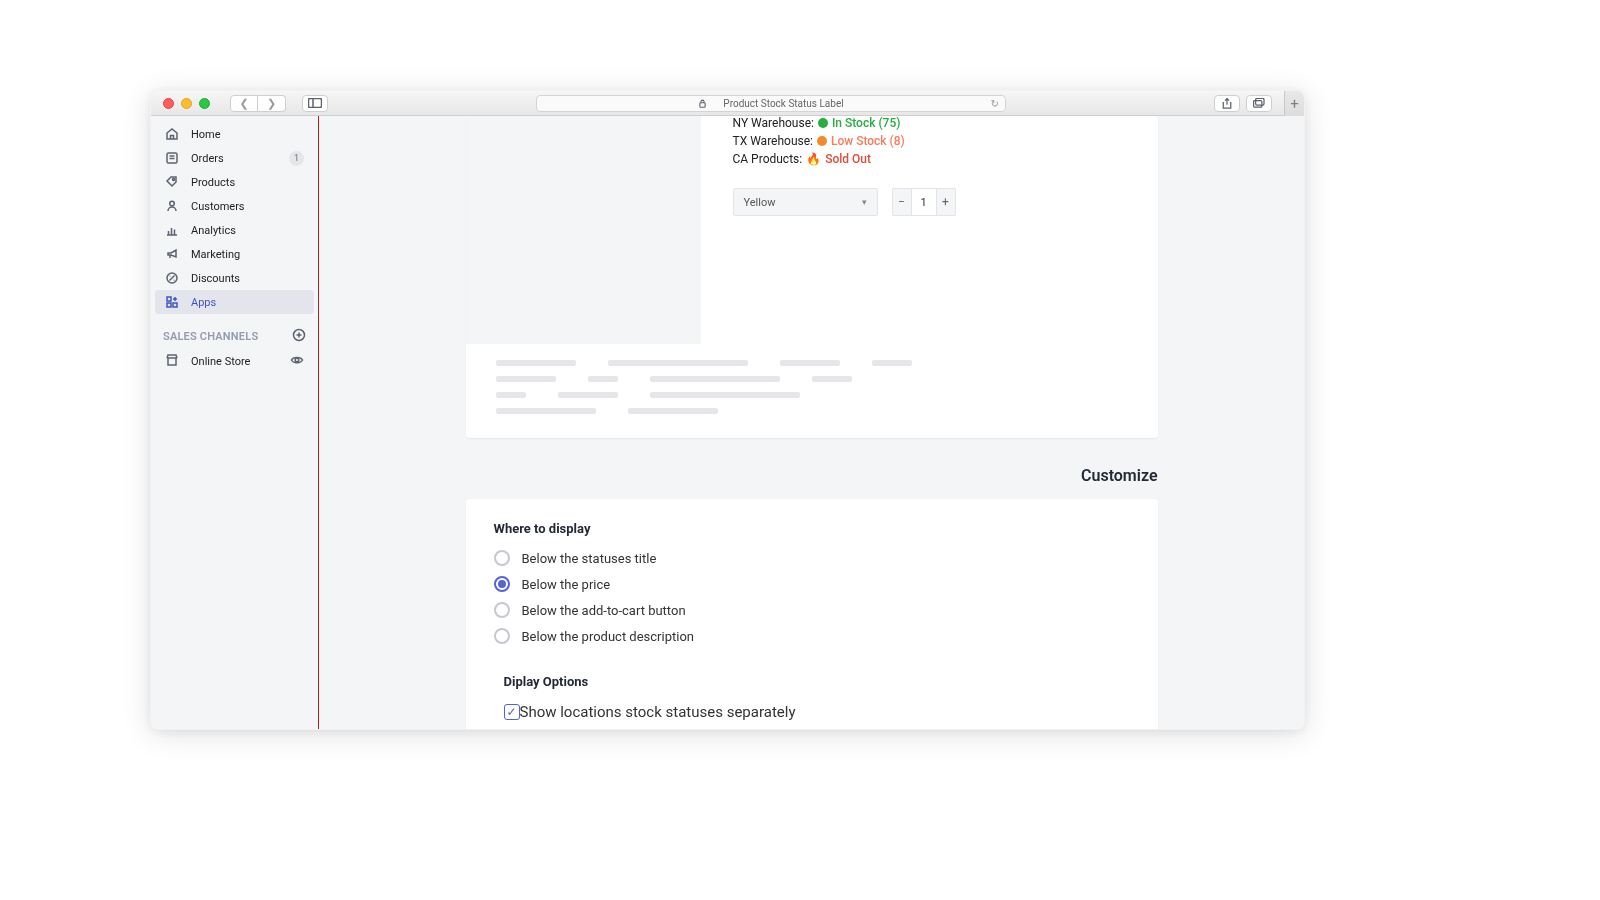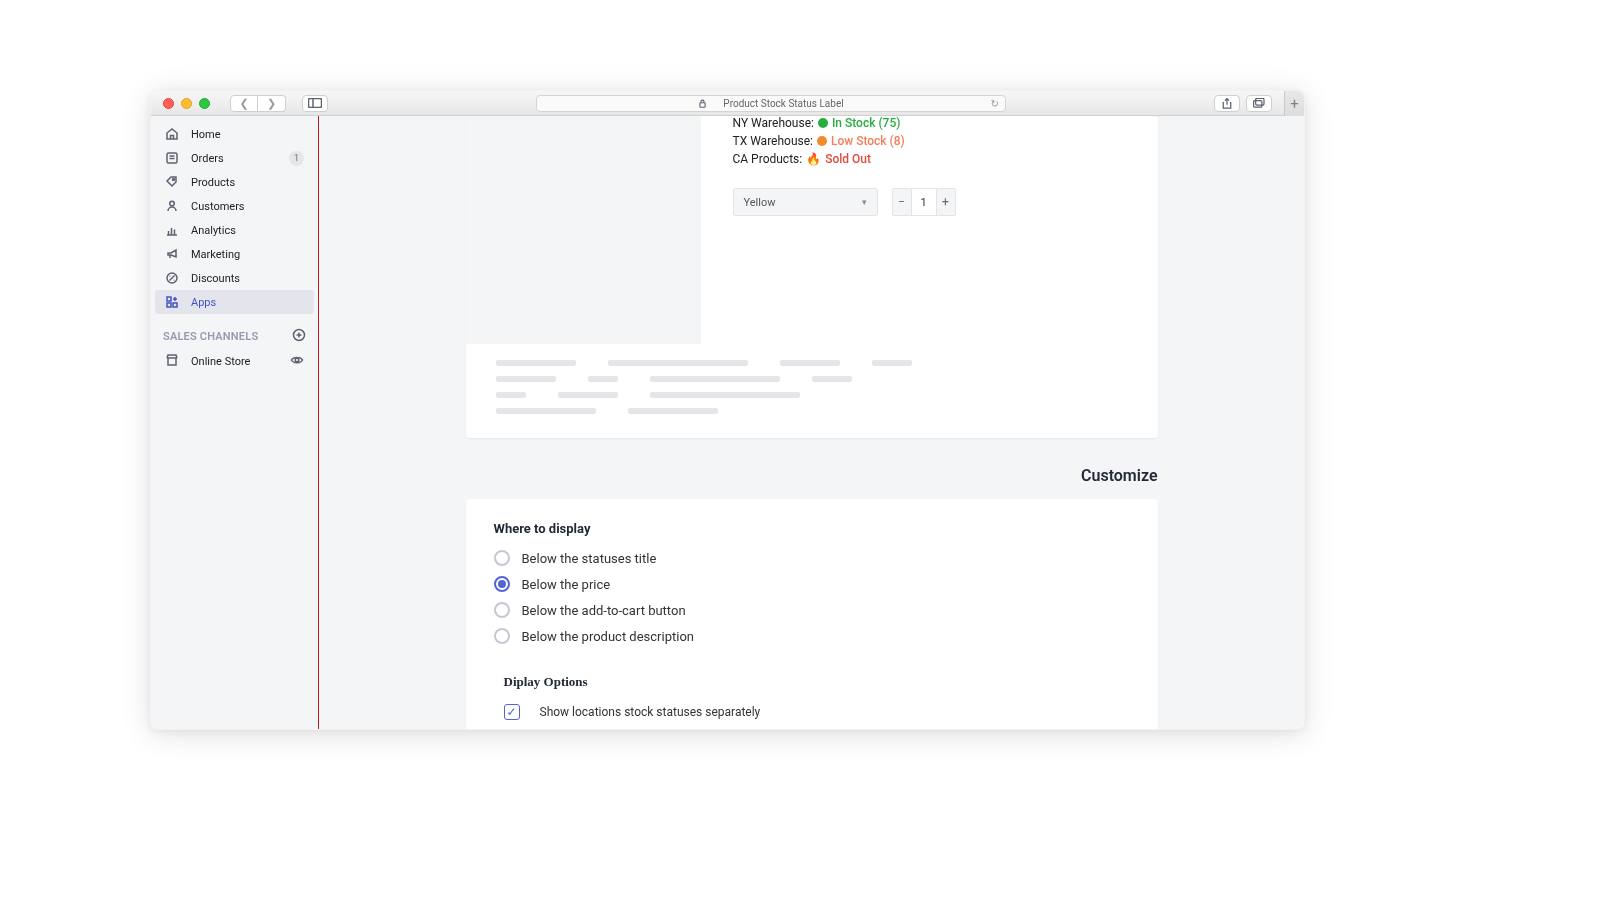--- a/index.html
+++ b/index.html
@@ -74,22 +74,22 @@
     .sk { height:6px; background:#e4e6ea; border-radius:2px; }
 
     
     .section-heading { font-size: 16px; font-weight:600; color:#232a36; margin-bottom: 14px; text-align: right; }
     .settings-card { background:#fff; border-radius:4px; box-shadow: 0 1px 2px rgba(0,0,0,0.06); padding: 22px 28px 30px; }
     .group-title { font-size:13px; font-weight:700; color:#232a36; margin-bottom: 14px; }
     .radio-row { display:flex; align-items:center; gap:12px; font-size:13px; color:#333; margin-bottom:10px; cursor:pointer; }
     .radio { width:16px; height:16px; border:2px solid #c5c8d1; border-radius:50%; display:flex; align-items:center; justify-content:center; flex-shrink:0; }
     .radio.selected { border-color:#5463d6; }
     .radio.selected::after { content:''; width:8px; height:8px; border-radius:50%; background:#5463d6; }
-    .sub-group-title { font-size:13px; font-weight:700; color:#232a36; margin: 30px 0 14px 10px; font-family: Liberation Serif, serif; }
-    .checkbox-row { display:flex; align-items:center; gap:20px; font-size:12px; color:#333; margin-left:10px; cursor:pointer; }
+    .sub-group-title { font-size:13px; font-weight:700; color:#232a36; margin: 30px 0 14px 10px; }
+    .checkbox-row { display:flex; align-items:center; gap:0; font-size:15px; color:#333; margin-left:10px; cursor:pointer; }
     .checkbox { width:16px; height:16px; border:1px solid #5463d6; border-radius:3px; display:flex; align-items:center; justify-content:center; color:#5463d6; font-size:12px; flex-shrink:0; }
     .checkbox.checked::after { content:'✓'; }
 
     
     .sico { stroke:#5c636f; stroke-width:1.5; fill:none; }
     .sico-active { stroke:#4154c1; stroke-width:1.5; fill:none; }
   </style>
 </head>
 <body>
 

